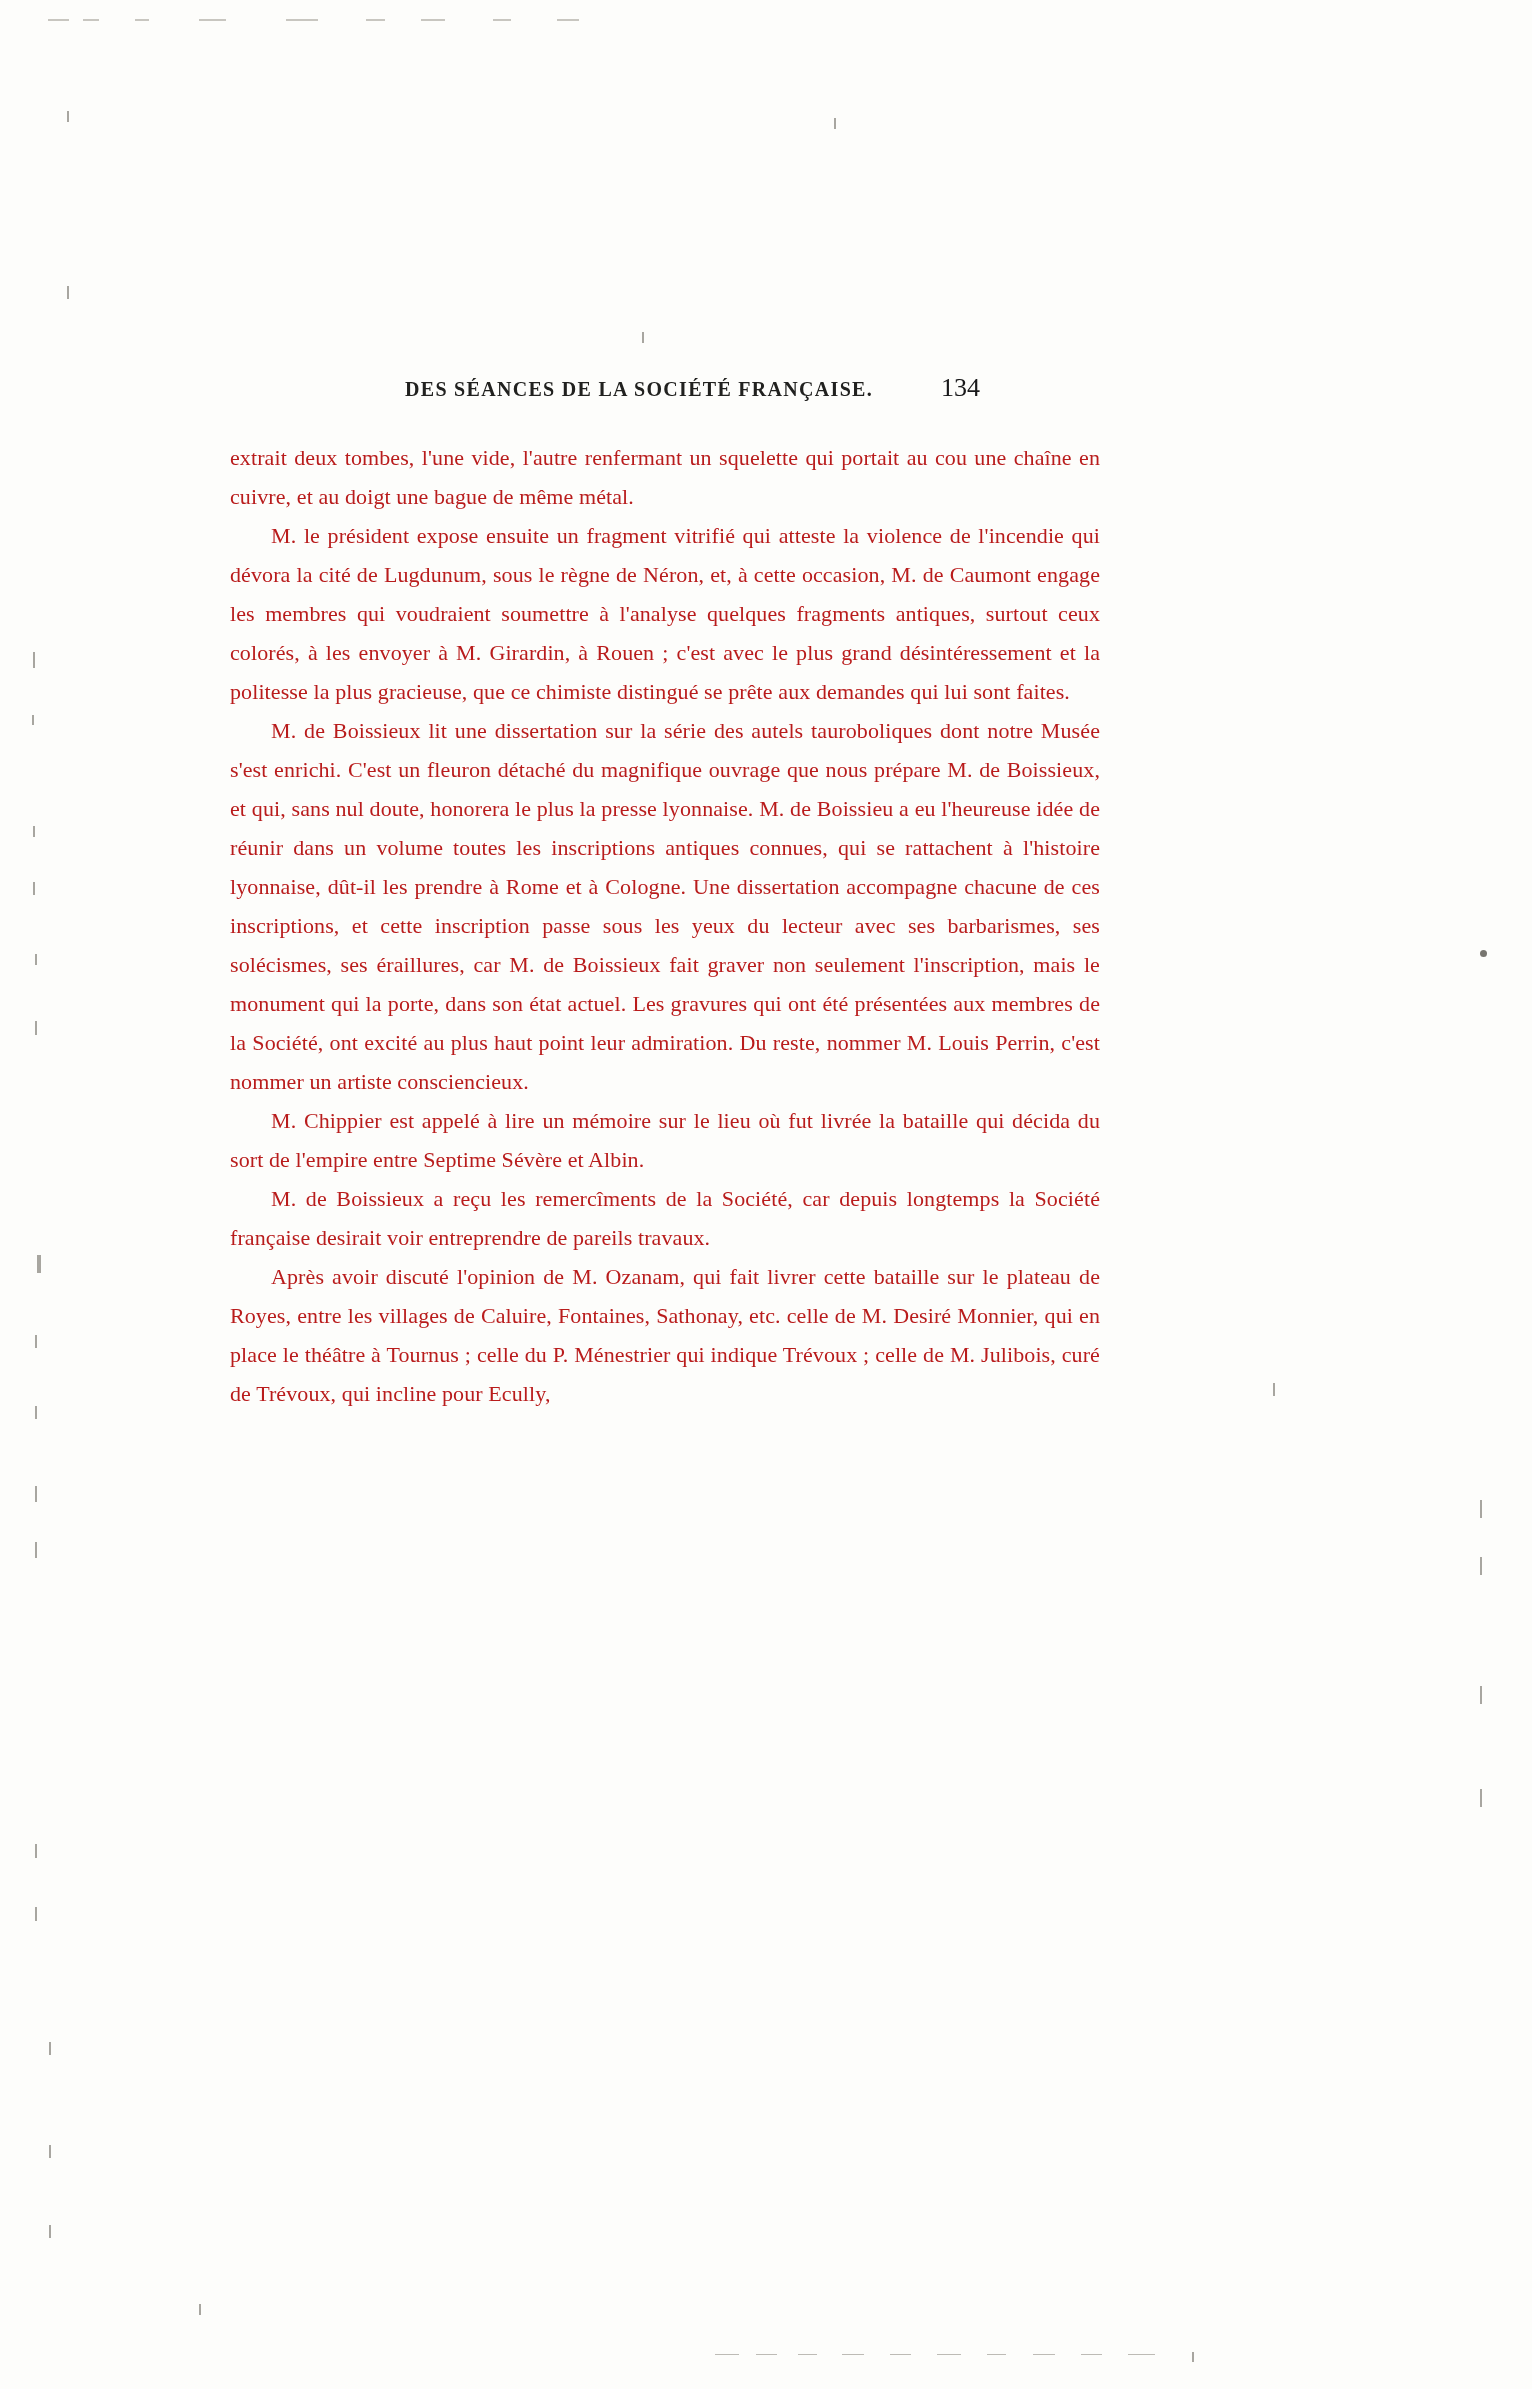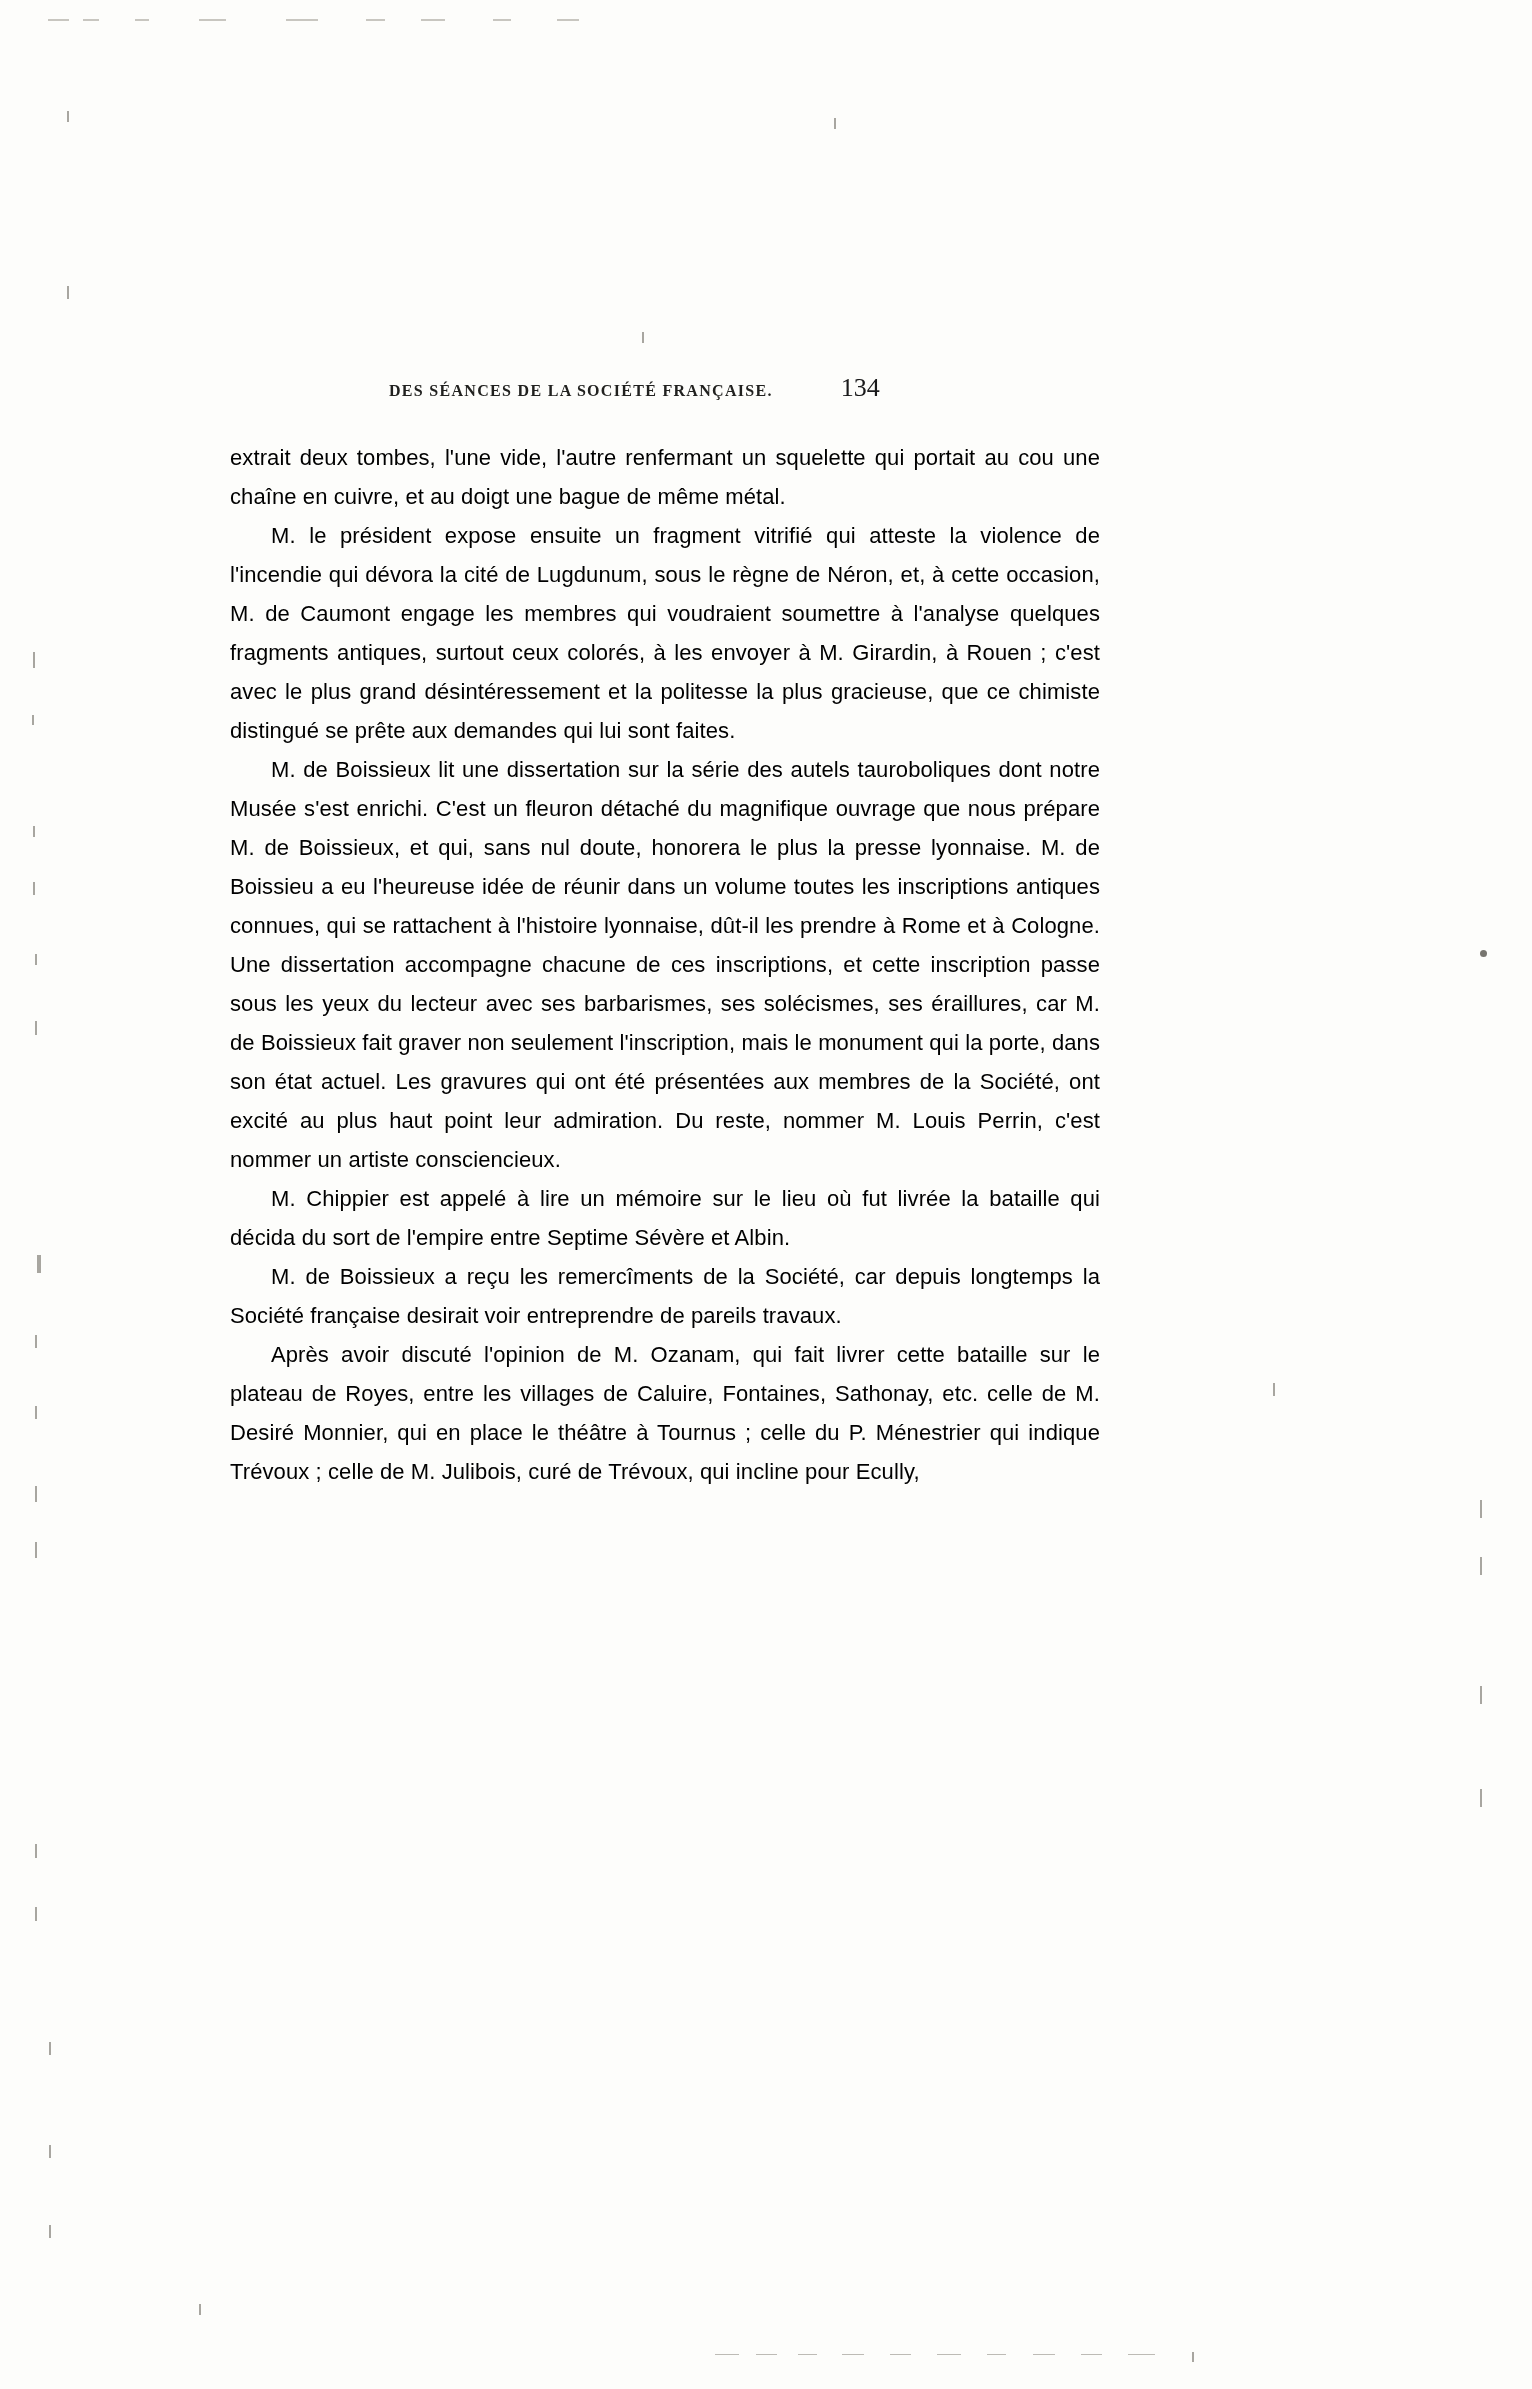--- a/index.html
+++ b/index.html
@@ -56,41 +56,42 @@
   }
   .header-line {
     display: flex;
     align-items: baseline;
     justify-content: flex-start;
     margin-bottom: 35px;
     padding-left: 159px;
   }
   .running-head {
     font-variant: small-caps;
-    font-size: 16px;
+    font-size: 20px;
     letter-spacing: 1.3px;
     color: #21211f;
     font-family: "Liberation Serif", serif;
     font-weight: 600;
     white-space: nowrap;
+    margin-left: 16px;
   }
   .page-number {
     margin-left: 68px;
     font-size: 26px;
     color: #19191a;
     font-family: "Liberation Serif", serif;
   }
   p.body-par {
     margin: 0 12px 0 0;
     font-size: 22px;
     line-height: 39px;
     text-align: justify;
     text-justify: inter-word;
-    color: #000000;
-    font-family: Liberation Sans, sans-serif;
+    color: #b91c1c;
+    font-family: Liberation Serif, serif;
     letter-spacing: 0.1px;
   }
   p.indent {
     text-indent: 41px;
   }
   
   .tick {
     position: absolute;
     background: #a8a6a0;
   }

